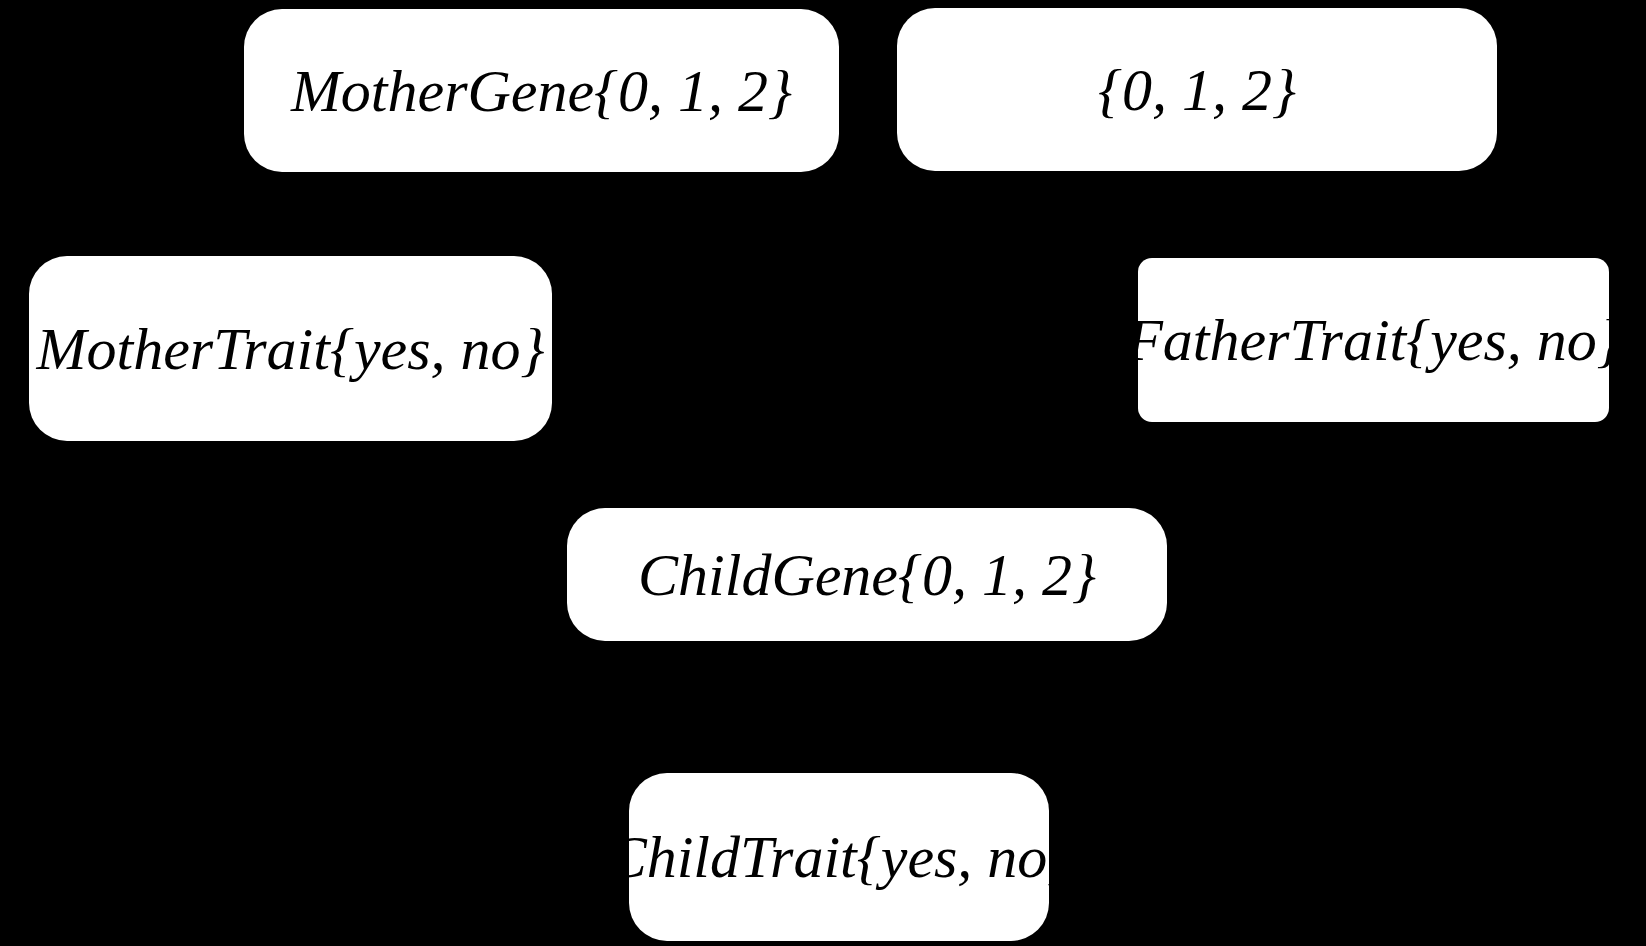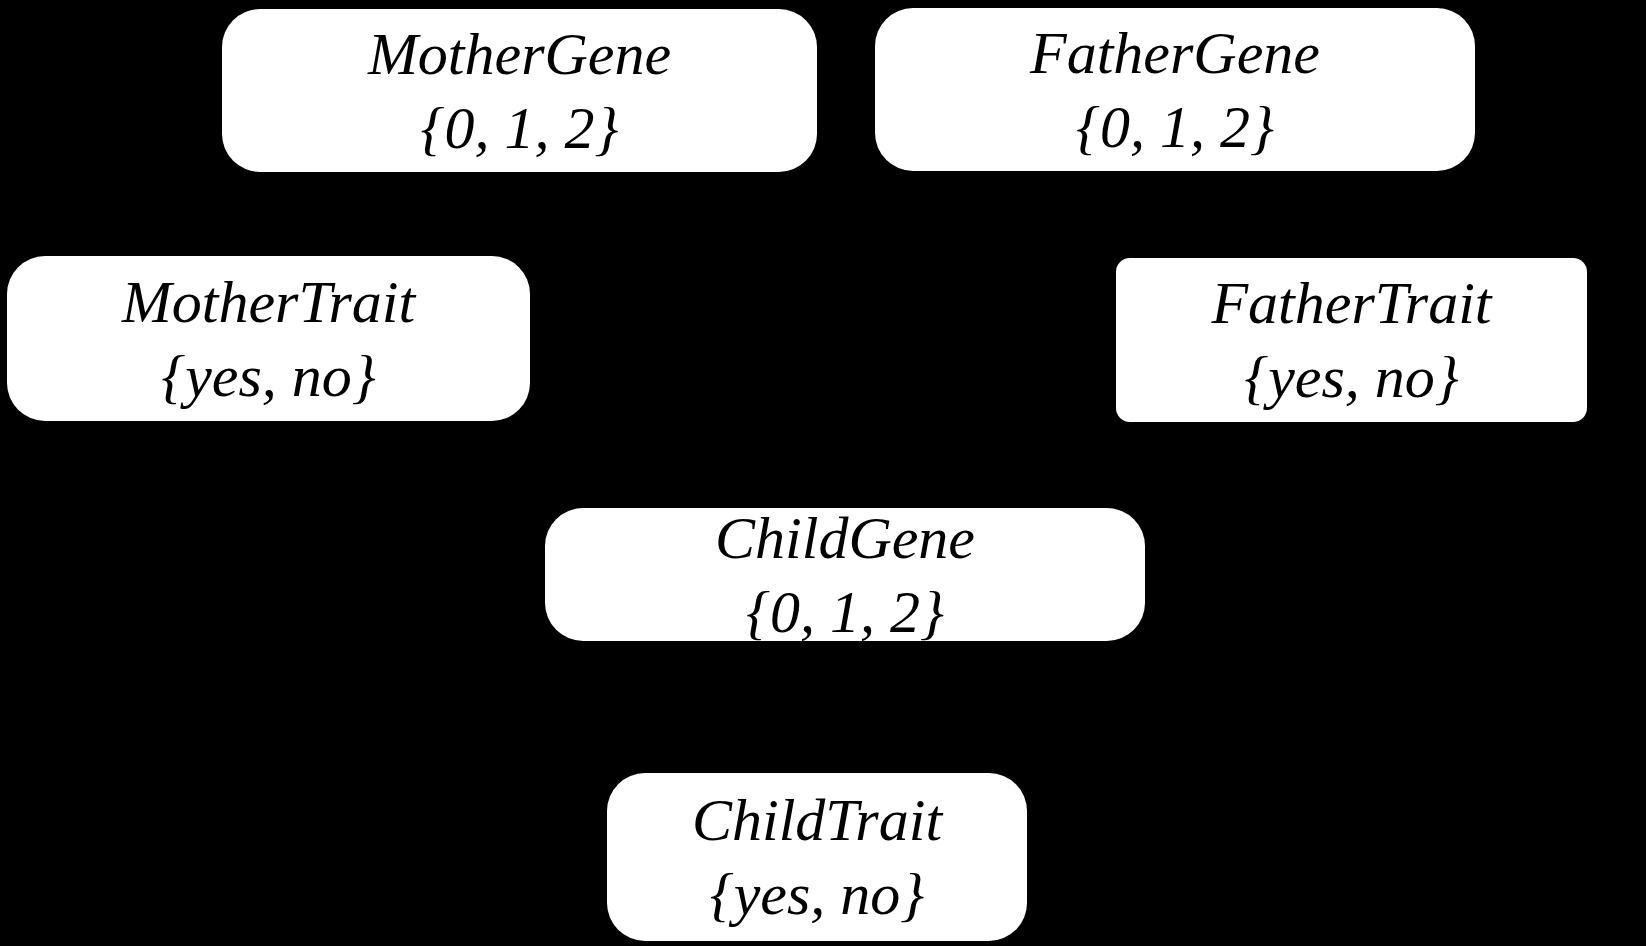--- a/index.html
+++ b/index.html
@@ -13,53 +13,53 @@
     background: #000000;
     overflow: hidden;
     font-family: "Liberation Serif", serif;
   }
   .node {
     position: absolute;
     background: #ffffff;
     border-radius: 38px;
     color: #000000;
     display: flex;
-    flex-direction: column;
+    flex-direction: row;
     align-items: center;
     justify-content: center;
     text-align: center;
     font-style: italic;
     font-size: 60px;
     line-height: 74px;
     white-space: nowrap;
+    margin-left: 22px;
   }
   .node .node-title,
   .node .node-values {
     display: block;
   }
   
   .node-mother-gene  { left: 222px;  top: 9px;   width: 595px; height: 163px; }
   .node-father-gene  { left: 875px;  top: 8px;   width: 600px; height: 163px; }
-  .node-mother-trait { left: 7px;    top: 256px; width: 523px; height: 165px; }
+  .node-mother-trait { left: 7px;    top: 256px; width: 523px; height: 185px; }
   .node-father-trait { left: 1116px; top: 258px; width: 471px; height: 164px; border-radius: 14px; }
   .node-child-gene   { left: 545px;  top: 508px; width: 600px; height: 133px; }
   .node-child-trait  { left: 607px;  top: 773px; width: 420px; height: 168px; }
 </style>
 </head>
 <body>
 
 <div class="canvas">
 
   <div class="node node-mother-gene">
     <span class="node-title">MotherGene</span>
     <span class="node-values">{0, 1, 2}</span>
   </div>
 
   <div class="node node-father-gene">
-    <span class="node-title">FatherGene</span>
     <span class="node-values">{0, 1, 2}</span>
   </div>
 
   <div class="node node-mother-trait">
     <span class="node-title">MotherTrait</span>
     <span class="node-values">{yes, no}</span>
   </div>
 
   <div class="node node-father-trait">
     <span class="node-title">FatherTrait</span>

